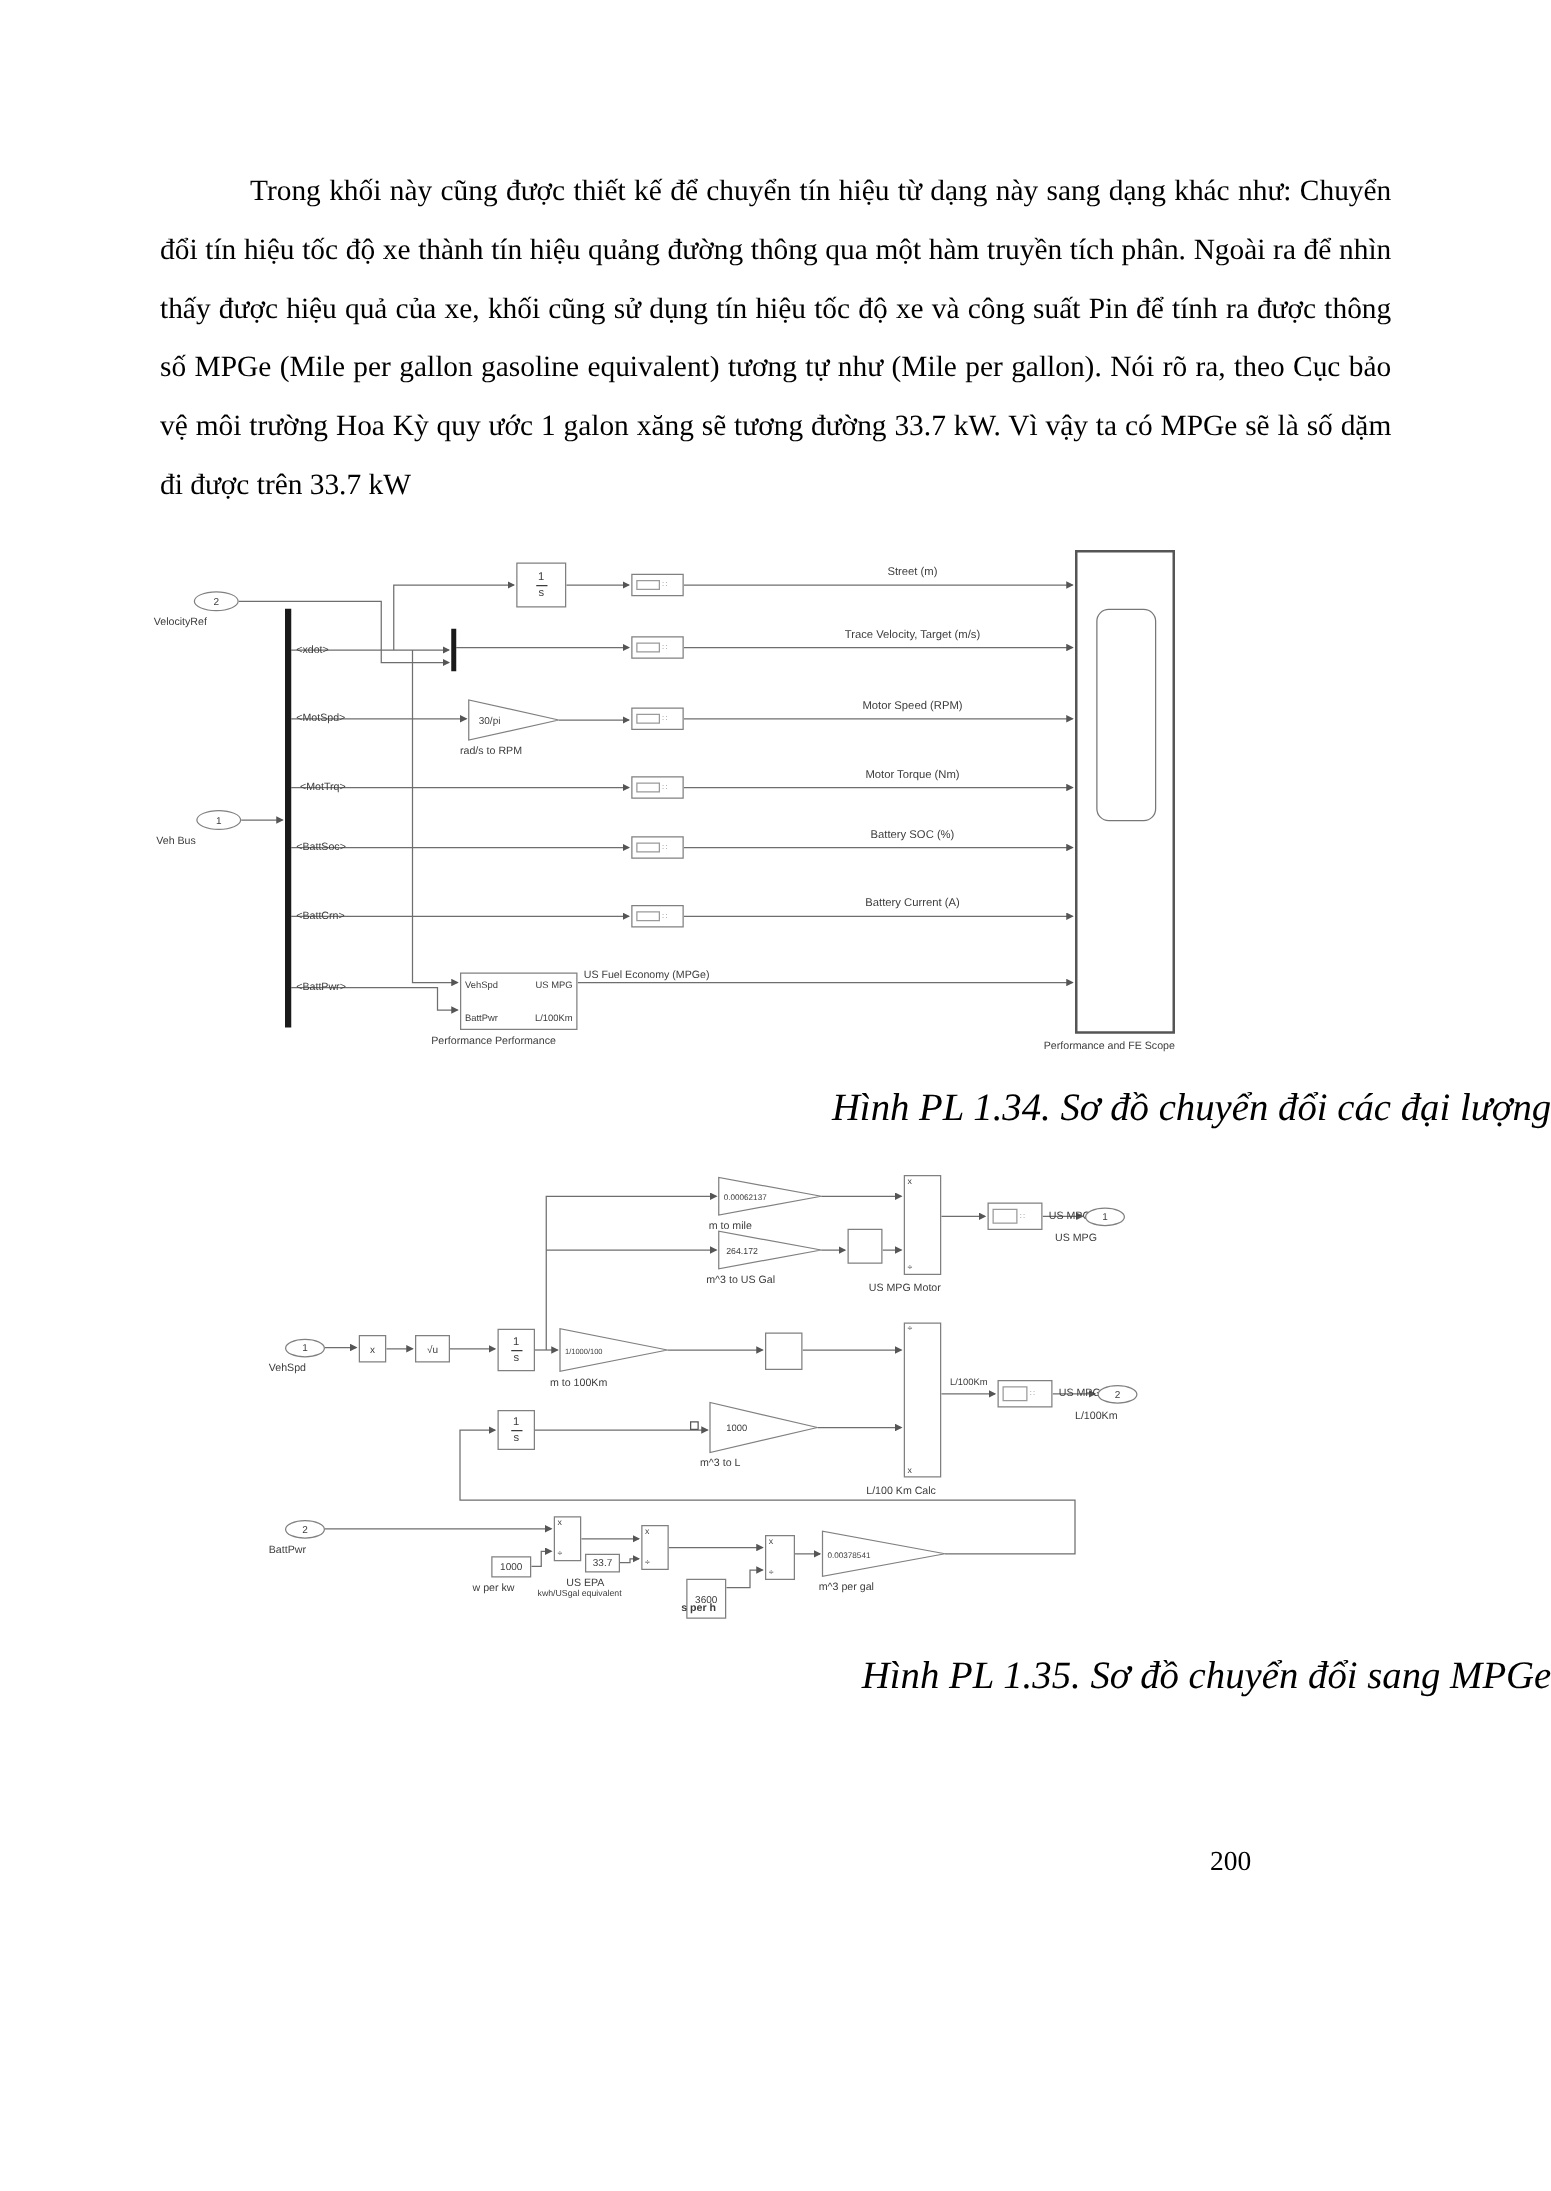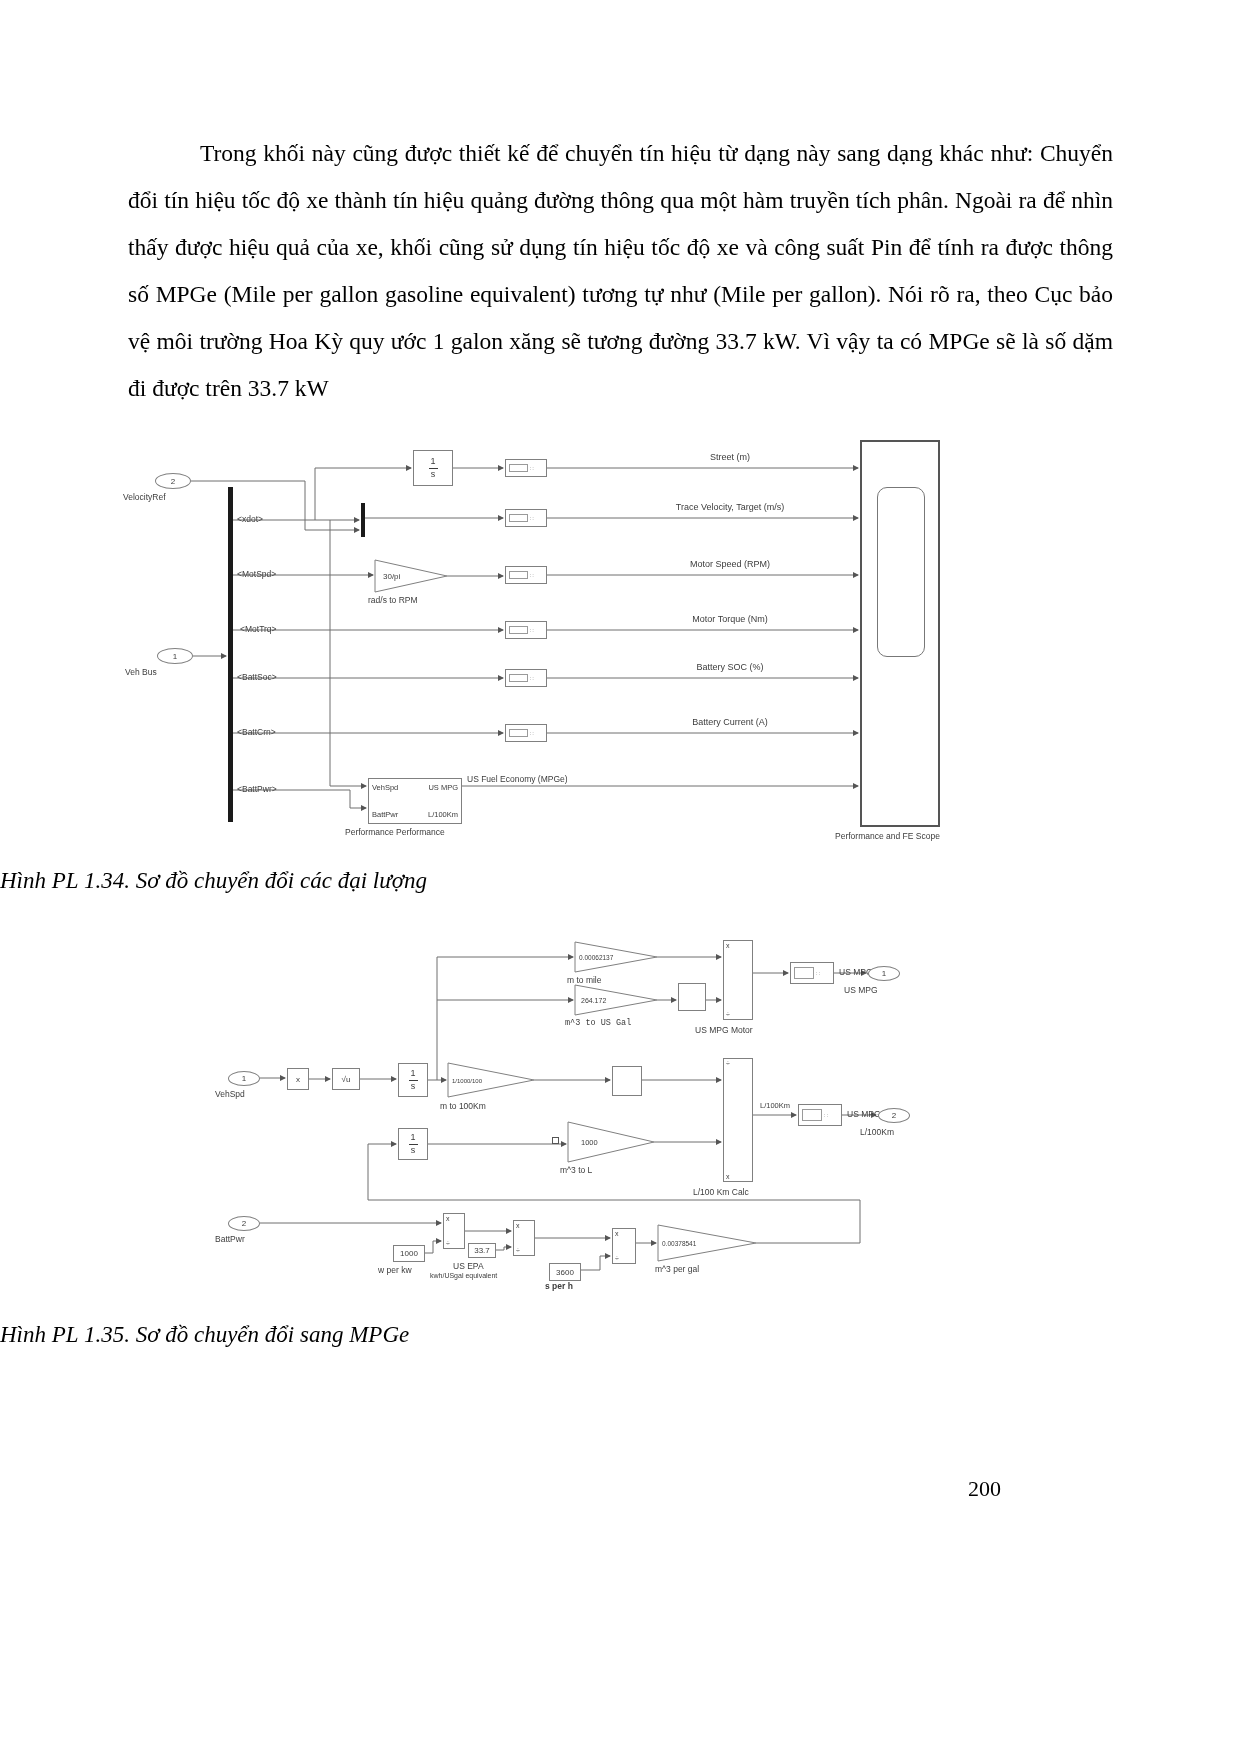--- a/index.html
+++ b/index.html
@@ -6,22 +6,22 @@
   html,body { background:#ffffff; }
   body {
     width:1241px; height:1753px; position:relative; overflow:hidden;
     font-family:"Liberation Serif","DejaVu Serif",serif; color:#000;
   }
   .para {
     position:absolute; left:128px; top:130px; width:985px;
     font-size:23.5px; line-height:47px; text-align:justify; text-indent:72px;
   }
   .caption {
-    position:absolute; left:0; width:1241px; text-align:left;
-    font-style:italic; font-size:23px;
+    position:absolute; left:0; width:1241px; text-align:right;
+    font-style:italic; font-size:31px;
   }
   .cap1 { top:868px; }
   .cap2 { top:1322px; }
   .page-number { position:absolute; left:968px; top:1476px; font-size:22px; }
 
   
   .fig { position:absolute; font-family:"Liberation Sans","DejaVu Sans",sans-serif; color:#3c3c3c; }
   .fig svg.wires { position:absolute; left:0; top:0; }
   .blk { position:absolute; background:#fff; border:1px solid #808080; }
   .oval {
@@ -224,21 +224,21 @@
       <text x="447" y="321" font-size="6.5" fill="#3c3c3c">0.00378541</text>
     </g>
 
     <g stroke="#3c3c3c" fill="none" stroke-width="1">
       <polyline points="467,80 473,80 481,64 487,64"></polyline>
       <polyline points="401,165 407,165 417,147 423,147"></polyline>
     </g>
   </svg>
 
   <div class="lbl" style="left:352px; top:50px;  width:96px;">m to mile</div>
-  <div class="lbl" style="left:350px; top:93px;  width:100px;font-family:Liberation Mono, monospace;">m^3 to US Gal</div>
+  <div class="lbl" style="left:350px; top:93px;  width:100px;">m^3 to US Gal</div>
   <div class="lbl" style="left:225px; top:176px; width:100px;">m to 100Km</div>
   <div class="lbl" style="left:345px; top:240px; width:100px;">m^3 to L</div>
   <div class="lbl" style="left:440px; top:339px; width:100px;">m^3 per gal</div>
 
   <div class="blk" style="left:463px; top:58px;  width:28px; height:28px;"></div>
   <div class="blk" style="left:397px; top:141px; width:30px; height:30px;"></div>
 
   <div class="prod" style="left:508px; top:15px; width:30px; height:80px;">
     <span class="pt">x</span>
     <span class="pb">÷</span>
@@ -310,21 +310,21 @@
 
   <div class="mathblk" style="left:253px; top:318px; width:28px; height:15px;">33.7</div>
   <div class="lbl" style="left:238px; top:336px; width:58px;">US EPA</div>
   <div class="lbl" style="left:215px; top:347px; width:105px; font-size:7px;">kwh/USgal equivalent</div>
 
   <div class="prod" style="left:298px; top:295px; width:22px; height:36px;">
     <span class="pt">x</span>
     <span class="pb">÷</span>
   </div>
 
-  <div class="mathblk" style="left:334px; top:338px; width:32px; height:18px;">3600</div>
+  <div class="mathblk" style="left:334px; top:338px; width:32px; height:32px;">3600</div>
   <div class="lbl" style="left:330px; top:356px; width:40px;font-weight:bold;">s per h</div>
 
   <div class="prod" style="left:397px; top:303px; width:24px; height:36px;">
     <span class="pt">x</span>
     <span class="pb">÷</span>
   </div>
 </div>
 
 <div class="caption cap2">Hình PL 1.35. Sơ đồ chuyển đổi sang MPGe</div>
 

